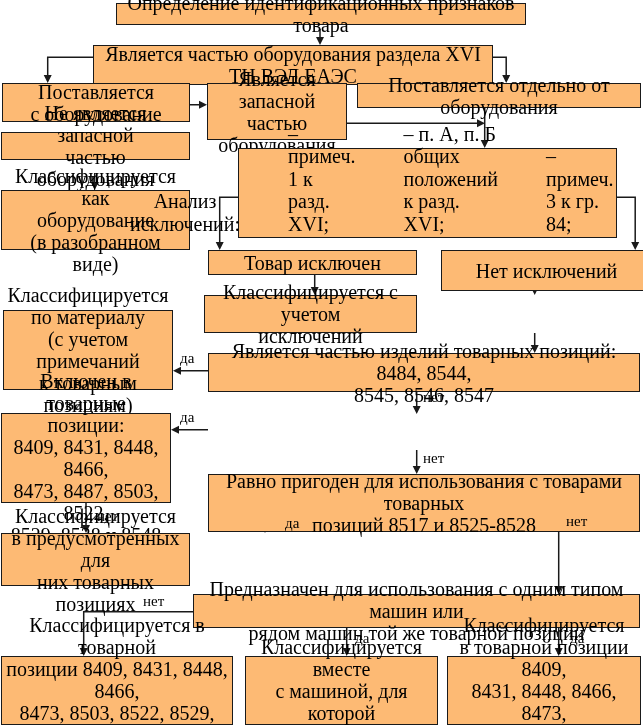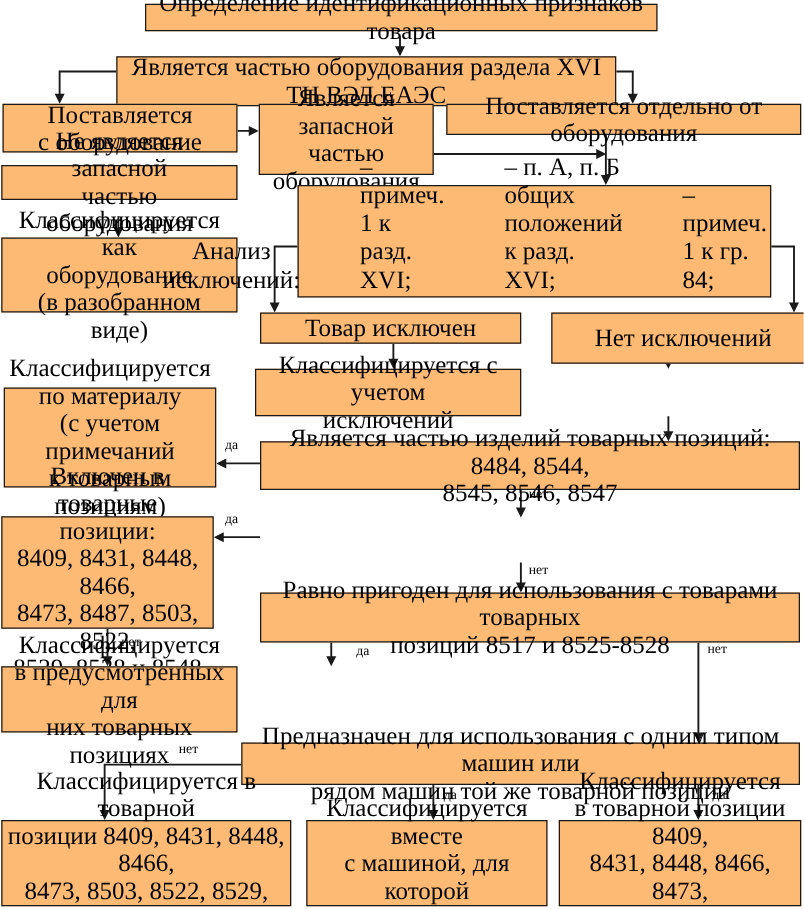--- a/index.html
+++ b/index.html
@@ -12,21 +12,21 @@
     border:1.5px solid #1a1a1a;
     display:flex;align-items:center;justify-content:center;
     text-align:center;white-space:pre-line;
     font-size:20px;line-height:1.1;padding:0 3px;
   }
   .excl{
     align-items:flex-end;justify-content:center;
     text-align:left;padding:2px 6px 2px 10px;line-height:1.12;gap:48px;
   }
   .excl-title{text-align:center;}
-  .lbl{position:absolute;font-size:11px;line-height:1;white-space:nowrap;}
+  .lbl{position:absolute;font-size:15px;line-height:1;white-space:nowrap;}
   svg.connectors{position:absolute;left:0;top:0;pointer-events:none;}
 </style>
 </head>
 <body>
 
 <div class="canvas">
 
   <svg class="connectors" width="643" height="727" viewBox="0 0 643 727">
     <g>
       <path fill="none" stroke="#1a1a1a" stroke-width="1.5" d="M320 29 V39 M93 57.2 H47.7 V77 M493 57.2 H506.2 V77 M190 104.7 H201
@@ -72,40 +72,40 @@
   <div class="node" style="left:1px;top:132px;width:189px;height:28px">Не является запасной
 частью оборудования</div>
   <div class="node" style="left:1px;top:190px;width:189px;height:60px">Классифицируется как
 оборудование
 (в разобранном виде)</div>
 
   <div class="node excl" style="left:238px;top:148px;width:379px;height:90px">
     <div class="excl-title">Анализ исключений:</div>
     <div class="excl-item">– примеч. 1 к разд. XVI;</div>
     <div class="excl-item">– п. А, п. Б общих положений к разд. XVI;</div>
-    <div class="excl-item">– примеч. 1 к гр. 84;</div>
+    <div class="excl-item">– примеч. 3 к гр. 84;</div>
     <div class="excl-item">– примеч. 1 к гр. 85.</div>
   </div>
 
   <div class="node" style="left:208px;top:250px;width:209px;height:25px">Товар исключен</div>
   <div class="node" style="left:441px;top:250px;width:211px;height:41px">Нет исключений</div>
   <div class="node" style="left:204px;top:295px;width:213px;height:38px">Классифицируется с учетом
 исключений</div>
   <div class="node" style="left:3px;top:310px;width:170px;height:80px">Классифицируется
 по материалу
 (с учетом примечаний
 к товарным позициям)</div>
   <div class="node" style="left:208px;top:353px;width:432px;height:39px">Является частью изделий товарных позиций: 8484, 8544,
 8545, 8546, 8547</div>
   <div class="node" style="left:1px;top:413px;width:170px;height:90px">Включен в товарные
 позиции:
 8409, 8431, 8448, 8466,
 8473, 8487, 8503, 8522,
 8529, 8538 и 8548</div>
-  <div class="node" style="left:208px;top:474px;width:432px;height:40px">Равно пригоден для использования с товарами товарных
+  <div class="node" style="left:208px;top:474px;width:432px;height:58px">Равно пригоден для использования с товарами товарных
 позиций 8517 и 8525-8528</div>
   <div class="node" style="left:1px;top:533px;width:189px;height:53px">Классифицируется
 в предусмотренных для
 них товарных позициях</div>
   <div class="node" style="left:193px;top:594px;width:447px;height:34px">Предназначен для использования с одним типом машин или
 рядом машин той же товарной позиции</div>
   <div class="node" style="left:1px;top:656px;width:232px;height:69px">Классифицируется в товарной
 позиции 8409, 8431, 8448, 8466,
 8473, 8503, 8522, 8529, 8538,
 8487 или 8548</div>

